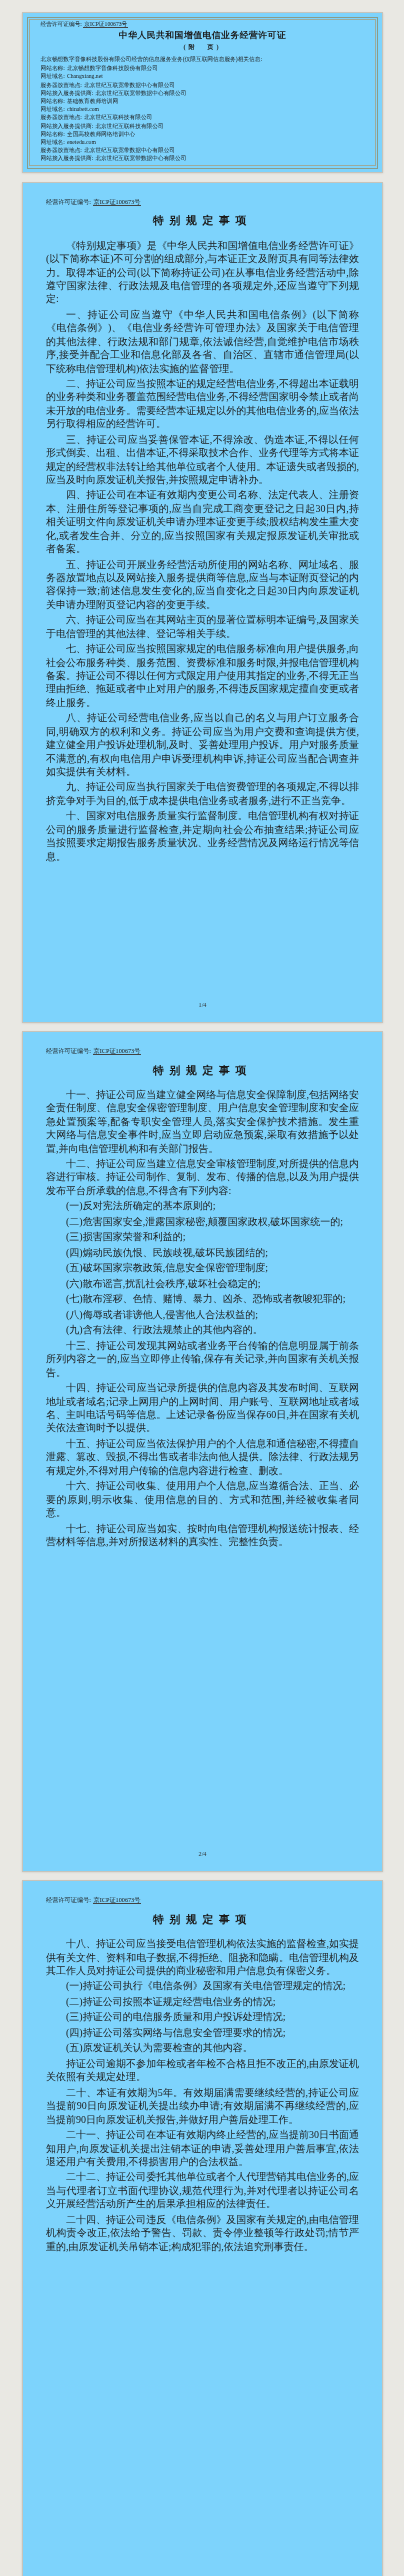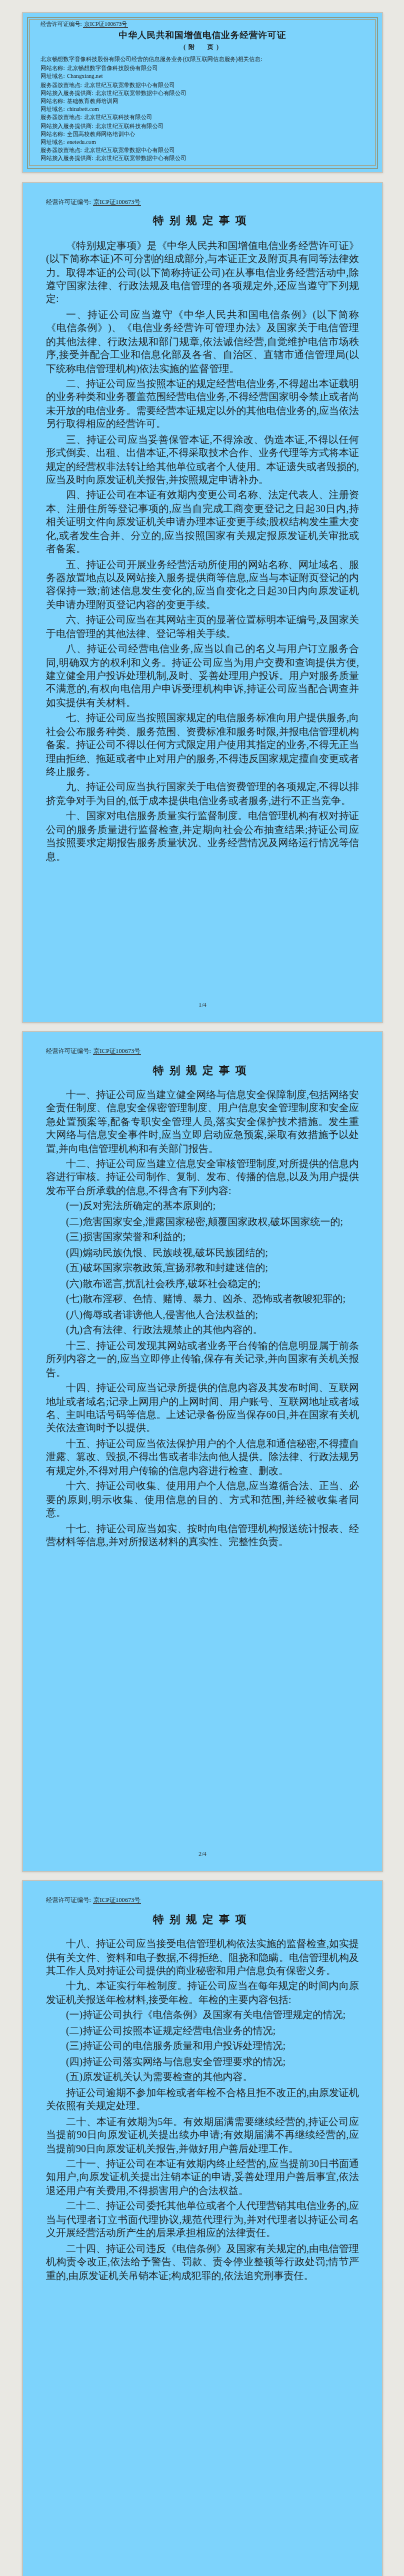--- a/index.html
+++ b/index.html
@@ -142,42 +142,42 @@
     </div>
     <h2 class="prov-title">特别规定事项</h2>
     <div class="prov-body">
           <p class="para">《特别规定事项》是《中华人民共和国增值电信业务经营许可证》(以下简称本证)不可分割的组成部分,与本证正文及附页具有同等法律效力。取得本证的公司(以下简称持证公司)在从事电信业务经营活动中,除遵守国家法律、行政法规及电信管理的各项规定外,还应当遵守下列规定:</p>
           <p class="para">一、持证公司应当遵守《中华人民共和国电信条例》(以下简称《电信条例》)、《电信业务经营许可管理办法》及国家关于电信管理的其他法律、行政法规和部门规章,依法诚信经营,自觉维护电信市场秩序,接受并配合工业和信息化部及各省、自治区、直辖市通信管理局(以下统称电信管理机构)依法实施的监督管理。</p>
           <p class="para">二、持证公司应当按照本证的规定经营电信业务,不得超出本证载明的业务种类和业务覆盖范围经营电信业务,不得经营国家明令禁止或者尚未开放的电信业务。需要经营本证规定以外的其他电信业务的,应当依法另行取得相应的经营许可。</p>
           <p class="para">三、持证公司应当妥善保管本证,不得涂改、伪造本证,不得以任何形式倒卖、出租、出借本证,不得采取技术合作、业务代理等方式将本证规定的经营权非法转让给其他单位或者个人使用。本证遗失或者毁损的,应当及时向原发证机关报告,并按照规定申请补办。</p>
           <p class="para">四、持证公司在本证有效期内变更公司名称、法定代表人、注册资本、注册住所等登记事项的,应当自完成工商变更登记之日起30日内,持相关证明文件向原发证机关申请办理本证变更手续;股权结构发生重大变化,或者发生合并、分立的,应当按照国家有关规定报原发证机关审批或者备案。</p>
           <p class="para">五、持证公司开展业务经营活动所使用的网站名称、网址域名、服务器放置地点以及网站接入服务提供商等信息,应当与本证附页登记的内容保持一致;前述信息发生变化的,应当自变化之日起30日内向原发证机关申请办理附页登记内容的变更手续。</p>
           <p class="para">六、持证公司应当在其网站主页的显著位置标明本证编号,及国家关于电信管理的其他法律、登记等相关手续。</p>
+          <p class="para">七、持证公司应当按照国家规定的电信服务标准向用户提供服务,向社会公布服务种类、服务范围、资费标准和服务时限,并报电信管理机构备案。持证公司不得以任何方式限定用户使用其指定的业务,不得无正当理由拒绝、拖延或者中止对用户的服务,不得违反国家规定擅自变更或者终止服务。</p>
           <p class="para">八、持证公司经营电信业务,应当以自己的名义与用户订立服务合同,明确双方的权利和义务。持证公司应当为用户交费和查询提供方便,建立健全用户投诉处理机制,及时、妥善处理用户投诉。用户对服务质量不满意的,有权向电信用户申诉受理机构申诉,持证公司应当配合调查并如实提供有关材料。</p>
-          <p class="para">七、持证公司应当按照国家规定的电信服务标准向用户提供服务,向社会公布服务种类、服务范围、资费标准和服务时限,并报电信管理机构备案。持证公司不得以任何方式限定用户使用其指定的业务,不得无正当理由拒绝、拖延或者中止对用户的服务,不得违反国家规定擅自变更或者终止服务。</p>
           <p class="para">九、持证公司应当执行国家关于电信资费管理的各项规定,不得以排挤竞争对手为目的,低于成本提供电信业务或者服务,进行不正当竞争。</p>
           <p class="para">十、国家对电信服务质量实行监督制度。电信管理机构有权对持证公司的服务质量进行监督检查,并定期向社会公布抽查结果;持证公司应当按照要求定期报告服务质量状况、业务经营情况及网络运行情况等信息。</p>
         </div>
     <div class="page-no">1/4</div>
   </section>
 
   <section class="page prov-page">
     <div class="prov-header">
       <span>经营许可证编号:</span>
       <span class="num">京ICP证100673号</span>
     </div>
     <h2 class="prov-title">特别规定事项</h2>
     <div class="prov-body">
           <p class="para">十一、持证公司应当建立健全网络与信息安全保障制度,包括网络安全责任制度、信息安全保密管理制度、用户信息安全管理制度和安全应急处置预案等,配备专职安全管理人员,落实安全保护技术措施。发生重大网络与信息安全事件时,应当立即启动应急预案,采取有效措施予以处置,并向电信管理机构和有关部门报告。</p>
           <p class="para">十二、持证公司应当建立信息安全审核管理制度,对所提供的信息内容进行审核。持证公司制作、复制、发布、传播的信息,以及为用户提供发布平台所承载的信息,不得含有下列内容:</p>
           <p class="para">(一)反对宪法所确定的基本原则的;</p>
           <p class="para">(二)危害国家安全,泄露国家秘密,颠覆国家政权,破坏国家统一的;</p>
           <p class="para">(三)损害国家荣誉和利益的;</p>
           <p class="para">(四)煽动民族仇恨、民族歧视,破坏民族团结的;</p>
-          <p class="para">(五)破坏国家宗教政策,宣扬邪教和封建迷信的;</p>
+          <p class="para">(五)破坏国家宗教政策,信息安全保密管理制度;</p>
           <p class="para">(六)散布谣言,扰乱社会秩序,破坏社会稳定的;</p>
           <p class="para">(七)散布淫秽、色情、赌博、暴力、凶杀、恐怖或者教唆犯罪的;</p>
           <p class="para">(八)侮辱或者诽谤他人,侵害他人合法权益的;</p>
           <p class="para">(九)含有法律、行政法规禁止的其他内容的。</p>
           <p class="para">十三、持证公司发现其网站或者业务平台传输的信息明显属于前条所列内容之一的,应当立即停止传输,保存有关记录,并向国家有关机关报告。</p>
           <p class="para">十四、持证公司应当记录所提供的信息内容及其发布时间、互联网地址或者域名;记录上网用户的上网时间、用户账号、互联网地址或者域名、主叫电话号码等信息。上述记录备份应当保存60日,并在国家有关机关依法查询时予以提供。</p>
           <p class="para">十五、持证公司应当依法保护用户的个人信息和通信秘密,不得擅自泄露、篡改、毁损,不得出售或者非法向他人提供。除法律、行政法规另有规定外,不得对用户传输的信息内容进行检查、删改。</p>
           <p class="para">十六、持证公司收集、使用用户个人信息,应当遵循合法、正当、必要的原则,明示收集、使用信息的目的、方式和范围,并经被收集者同意。</p>
           <p class="para">十七、持证公司应当如实、按时向电信管理机构报送统计报表、经营材料等信息,并对所报送材料的真实性、完整性负责。</p>
         </div>
@@ -185,21 +185,20 @@
   </section>
 
   <section class="page prov-page">
     <div class="prov-header">
       <span>经营许可证编号:</span>
       <span class="num">京ICP证100673号</span>
     </div>
     <h2 class="prov-title">特别规定事项</h2>
     <div class="prov-body">
           <p class="para">十八、持证公司应当接受电信管理机构依法实施的监督检查,如实提供有关文件、资料和电子数据,不得拒绝、阻挠和隐瞒。电信管理机构及其工作人员对持证公司提供的商业秘密和用户信息负有保密义务。</p>
-          <p class="para">十九、本证实行年检制度。持证公司应当在每年规定的时间内向原发证机关报送年检材料,接受年检。年检的主要内容包括:</p>
           <p class="para">(一)持证公司执行《电信条例》及国家有关电信管理规定的情况;</p>
           <p class="para">(二)持证公司按照本证规定经营电信业务的情况;</p>
           <p class="para">(三)持证公司的电信服务质量和用户投诉处理情况;</p>
           <p class="para">(四)持证公司落实网络与信息安全管理要求的情况;</p>
           <p class="para">(五)原发证机关认为需要检查的其他内容。</p>
           <p class="para">持证公司逾期不参加年检或者年检不合格且拒不改正的,由原发证机关依照有关规定处理。</p>
           <p class="para">二十、本证有效期为5年。有效期届满需要继续经营的,持证公司应当提前90日向原发证机关提出续办申请;有效期届满不再继续经营的,应当提前90日向原发证机关报告,并做好用户善后处理工作。</p>
           <p class="para">二十一、持证公司在本证有效期内终止经营的,应当提前30日书面通知用户,向原发证机关提出注销本证的申请,妥善处理用户善后事宜,依法退还用户有关费用,不得损害用户的合法权益。</p>
           <p class="para">二十二、持证公司委托其他单位或者个人代理营销其电信业务的,应当与代理者订立书面代理协议,规范代理行为,并对代理者以持证公司名义开展经营活动所产生的后果承担相应的法律责任。</p>
           <p class="para">二十四、持证公司违反《电信条例》及国家有关规定的,由电信管理机构责令改正,依法给予警告、罚款、责令停业整顿等行政处罚;情节严重的,由原发证机关吊销本证;构成犯罪的,依法追究刑事责任。</p>

